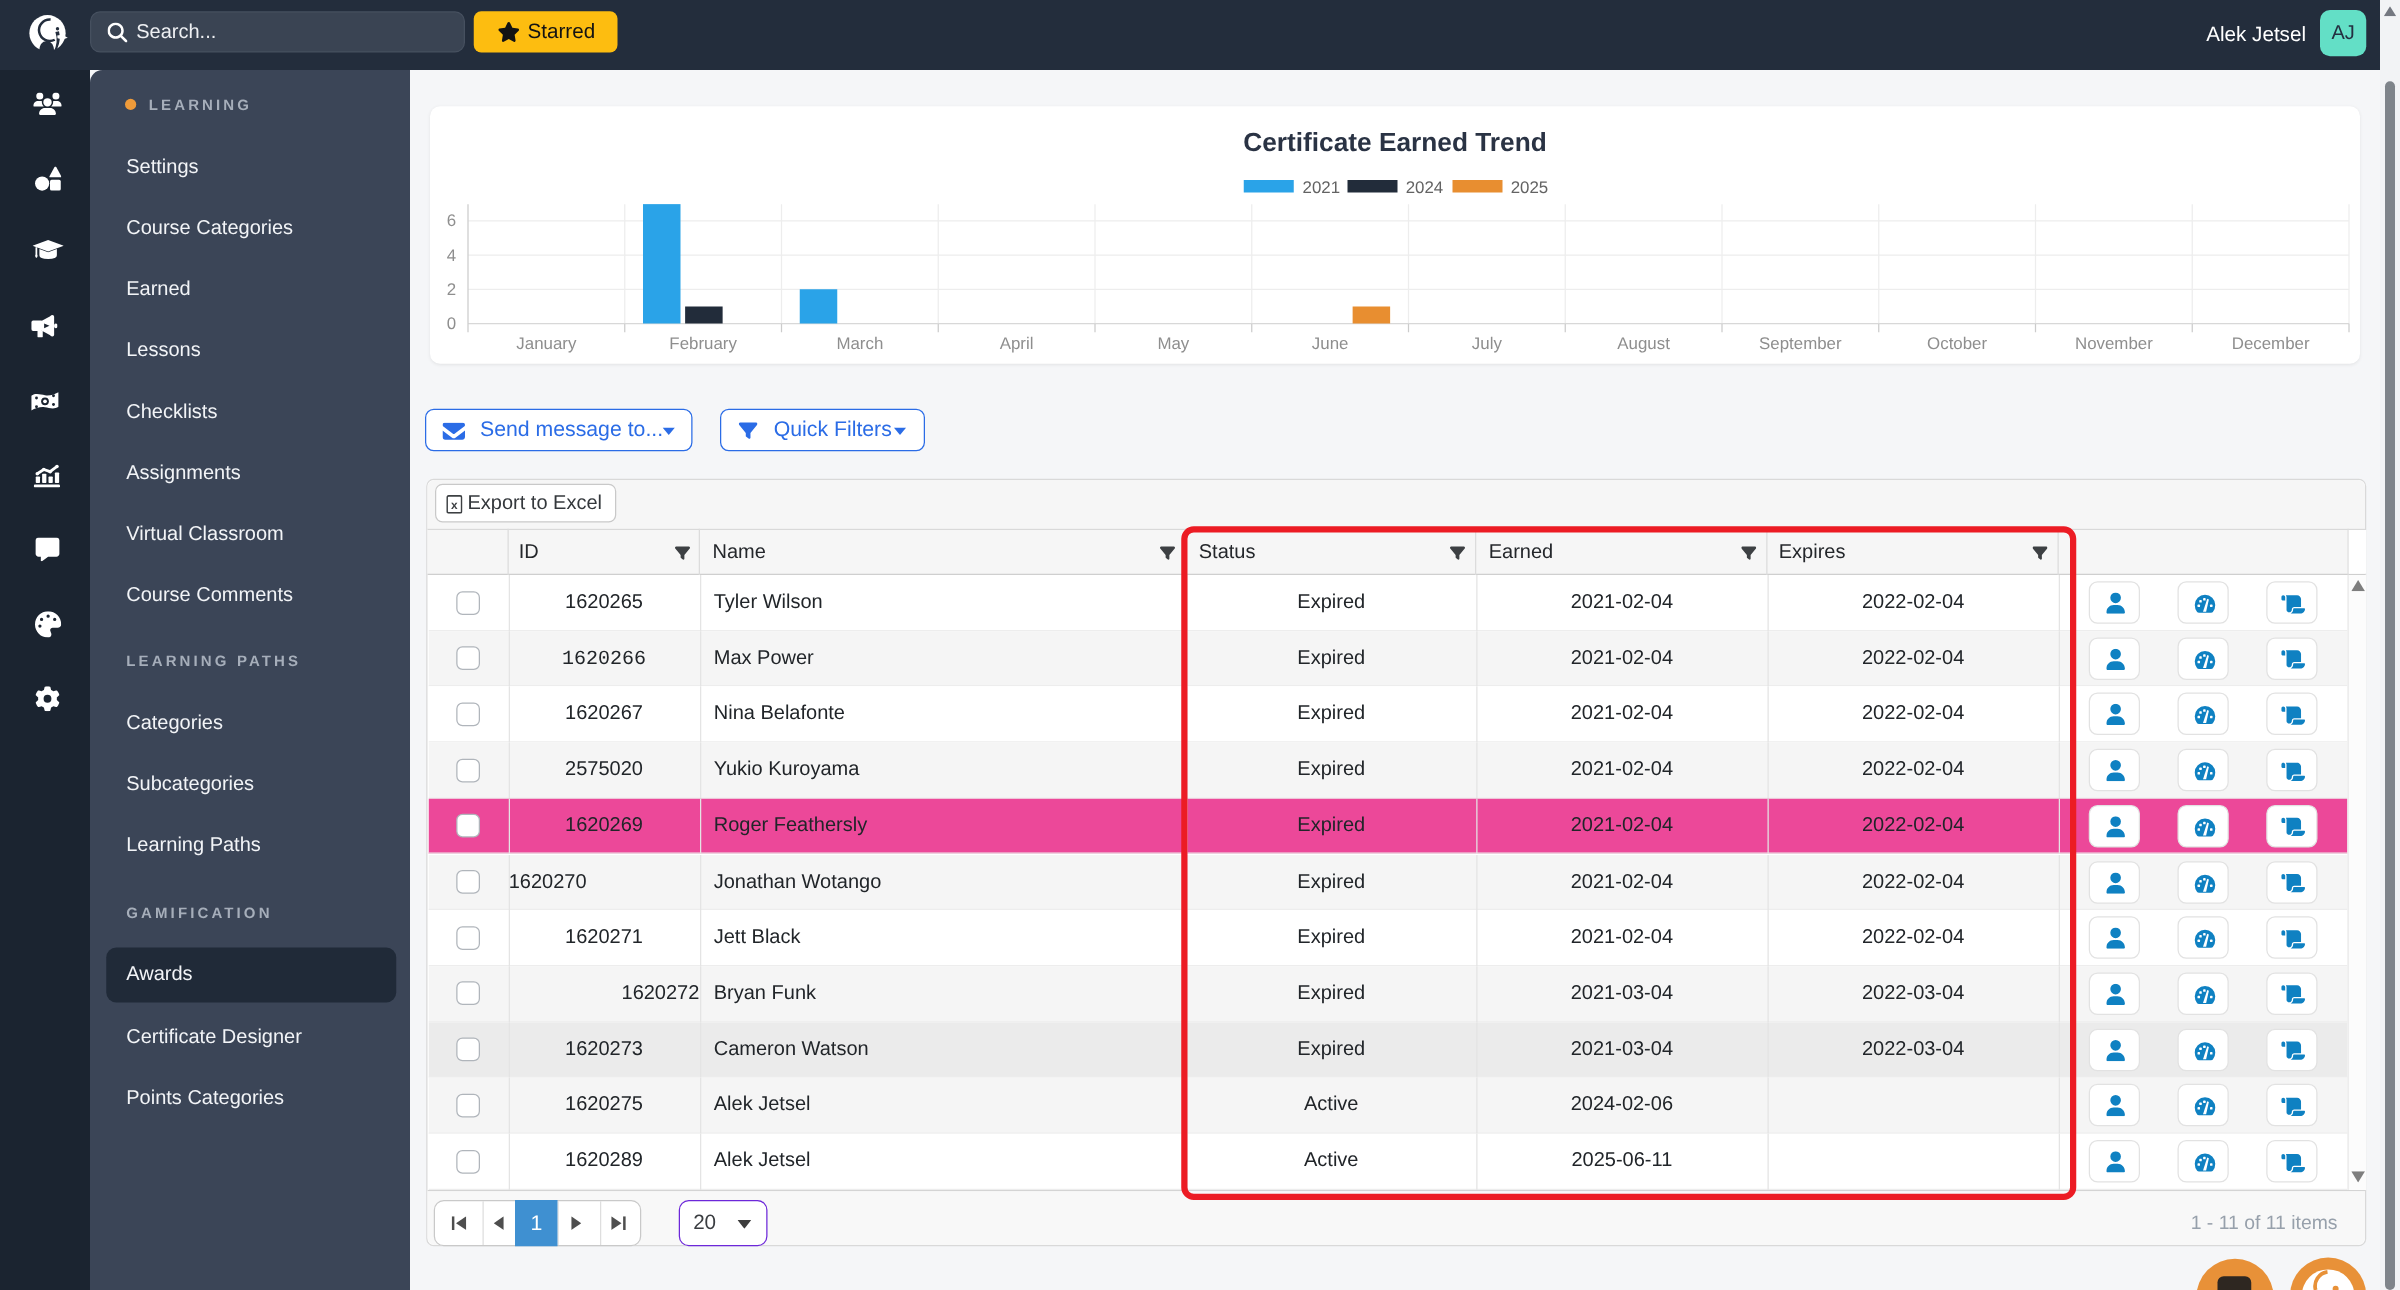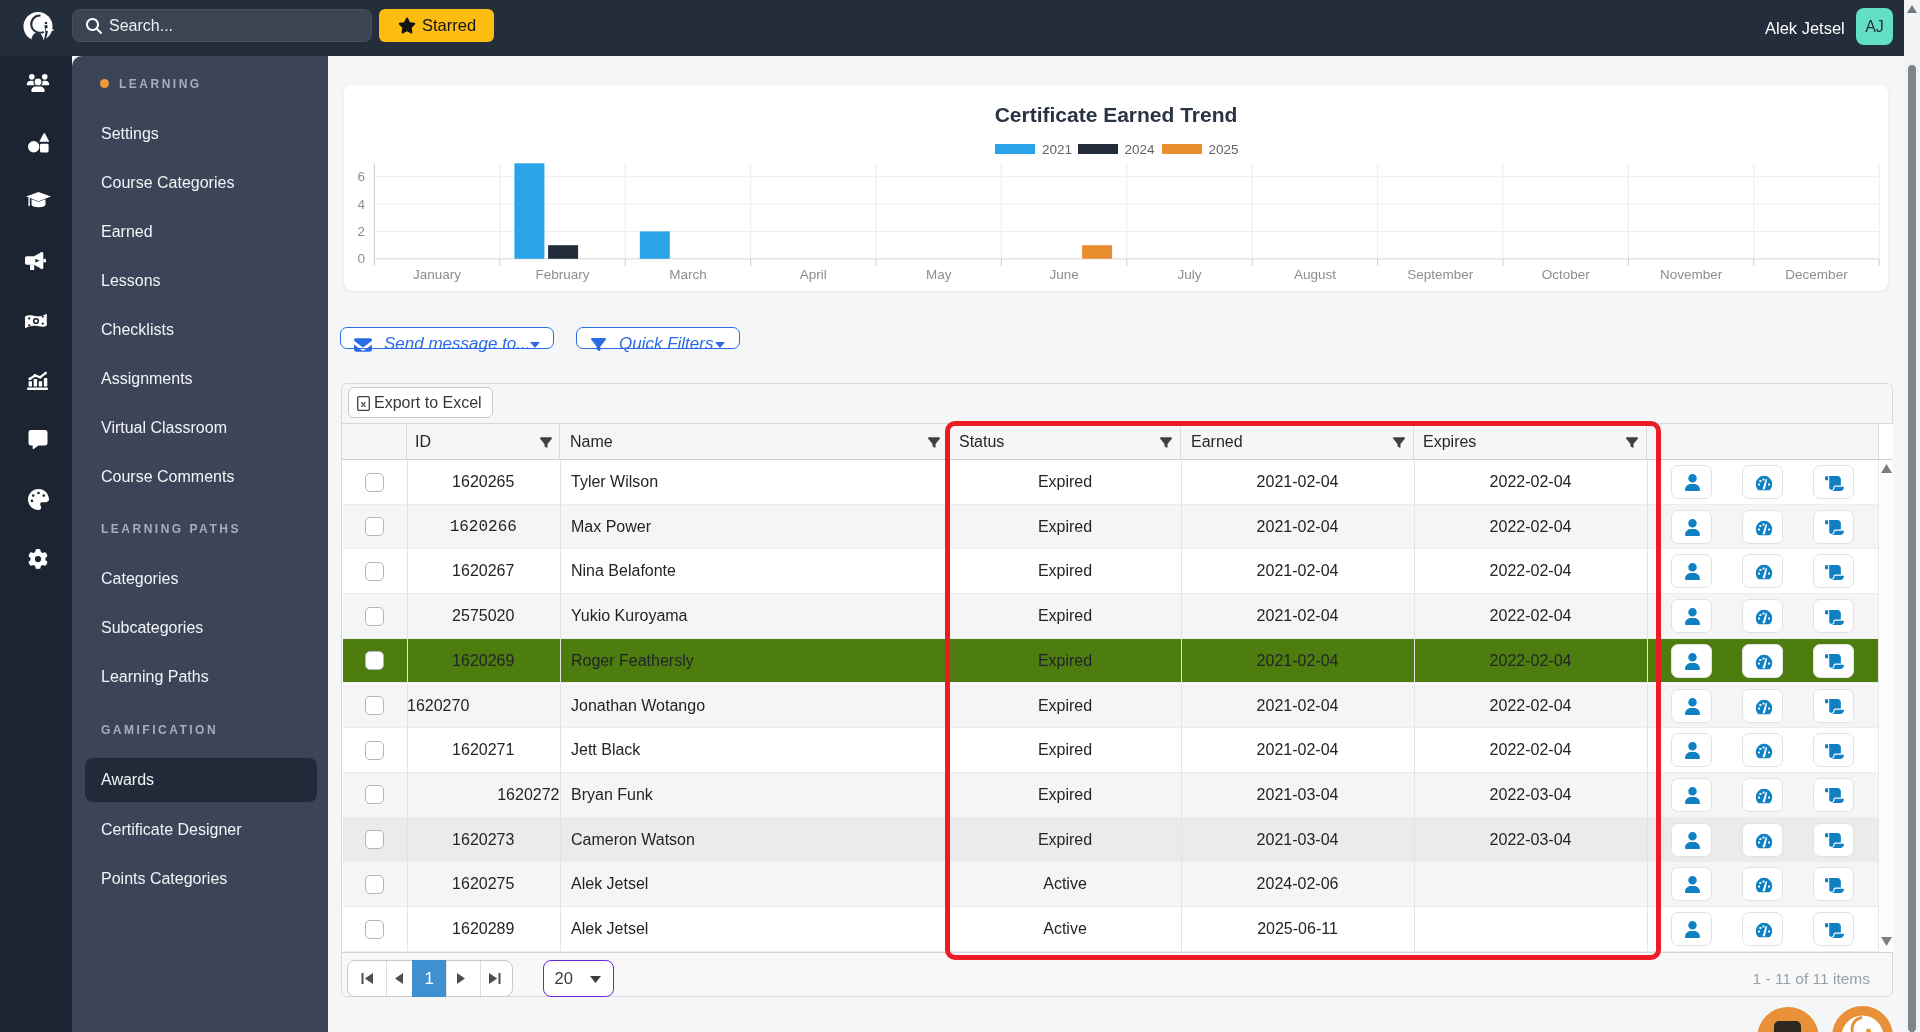--- a/index.html
+++ b/index.html
@@ -8,21 +8,21 @@
 #topbar { left:0; top:0; width:1904px; height:56px; background:#232d3c; }
 #rail { left:0; top:56px; width:72px; height:976px; background:#1b2430; }
 #sidebar { left:72px; top:56px; width:256px; height:976px; background:#3b4557; border-top-left-radius:10px; }
 #searchbox { left:72px; top:9px; width:300px; height:33px; background:#3a4453; border:1px solid #46505f; border-radius:8px; color:#eef0f3; font-size:16px; line-height:31px; padding-left:36px; }
 #starred { left:379px; top:9px; width:115px; height:33px; background:#fdbd10; border-radius:6px; color:#111722; font-size:16px; line-height:33px; text-align:center; font-weight:400; }
 .menu-head { position:absolute; left:119px; font-size:12px; font-weight:bold; letter-spacing:2.5px; color:#a6aeba; }
 .menu-item { position:absolute; left:101px; font-size:16px; color:#f2f4f7; }
 #awardpill { left:85px; top:758px; width:232px; height:44px; background:#202a38; border-radius:8px; }
 #card { left:344px; top:85px; width:1544px; height:206px; background:#fff; border-radius:8px; box-shadow:0 1px 3px rgba(0,0,0,0.08); }
 #cardtitle { left:344px; top:103px; width:1544px; text-align:center; font-size:21px; font-weight:bold; color:#2a3344; }
-.btn-blue { position:absolute; height:22px; border:1.5px solid #2b6ce6; border-radius:7px; background:#fff; color:#2b6ce6; font-size:17px;font-style:italic; }
+.btn-blue { position:absolute; height:34px; border:1.5px solid #2b6ce6; border-radius:7px; background:#fff; color:#2b6ce6; font-size:17px; }
 #grid { left:341px; top:383px; width:1552px; height:614px; background:#fff; border:1px solid #d9d9d9; border-radius:6px; }
 .vline { position:absolute; width:1px; background:#e4e4e4; }
 .row { position:absolute; left:1px; width:1535px; height:44.7px; }
 .cell { position:absolute; top:0; height:44.7px; line-height:44.7px; font-size:16px; color:#212529; white-space:nowrap; }
 .cbx { position:absolute; left:22px; top:12.5px; width:19px; height:19px; border:1.5px solid #b0b5bb; border-radius:5px; background:#fff; }
 .abtn { position:absolute; top:5px; width:41px; height:34px; border:1px solid #e2e2e2; border-radius:7px; background:#fff; }
 #redrect { left:945px; top:421px; width:716px; height:539px; border:5px solid #ec1c24; border-radius:10px; z-index:60; }
 #pgscroll { left:1904px; top:0; width:16px; height:1032px; background:#f2f3f5; }
 #pgthumb { left:1908px; top:65px; width:8px; height:967px; background:#7f848a; border-radius:4px; }
 .orangecircle { position:absolute; border-radius:50%; background:#e89138; }
@@ -406,21 +406,21 @@
           <path fill="#0f81c2" d="M0 80v48c0 17.7 14.3 32 32 32H48 96V80c0-26.5-21.5-48-48-48S0 53.5 0 80zM112 32c10 13.4 16 30 16 48V384c0 35.3 28.7 64 64 64s64-28.7 64-64v-5.3c0-32.4 26.3-58.7 58.7-58.7H480V128c0-53-43-96-96-96H112zM464 480c61.9 0 112-50.1 112-112c0-8.8-7.2-16-16-16H314.7c-14.7 0-26.7 11.9-26.7 26.7V384c0 53-43 96-96 96H464z"></path>
         </svg>
       </div>
 <div class="vline" style="left:64.0px;top:0;height:44.7px;"></div>
 <div class="vline" style="left:216.5px;top:0;height:44.7px;"></div>
 <div class="vline" style="left:606.0px;top:0;height:44.7px;"></div>
 <div class="vline" style="left:838.0px;top:0;height:44.7px;"></div>
 <div class="vline" style="left:1071.0px;top:0;height:44.7px;"></div>
 <div class="vline" style="left:1304.0px;top:0;height:44.7px;"></div>
 </div>
-<div class="row" style="top:254.8px;background:#4d7c0f;border-bottom:1px solid #ededed;">
+<div class="row" style="top:254.8px;background:#ec4899;border-bottom:1px solid #ededed;">
 <div class="cbx"></div>
 <div class="cell" style="left:64px;width:152.5px;text-align:center;">1620269</div>
 <div class="cell" style="left:228px;">Roger Feathersly</div>
 <div class="cell" style="left:606px;width:232px;text-align:center;">Expired</div>
 <div class="cell" style="left:838px;width:233px;text-align:center;">2021-02-04</div>
 <div class="cell" style="left:1071px;width:233px;text-align:center;">2022-02-04</div>
 <div class="abtn" style="left:1328px;">
         <svg width="15" height="17" viewBox="0 0 448 512" style="position:absolute;left:13px;top:8px;">
           <path fill="#0f81c2" d="M224 256A128 128 0 1 0 224 0a128 128 0 1 0 0 256zm-45.7 48C79.8 304 0 383.8 0 482.3C0 498.7 13.3 512 29.7 512H418.3c16.4 0 29.7-13.3 29.7-29.7C448 383.8 368.2 304 269.7 304H178.3z"></path>
         </svg>

